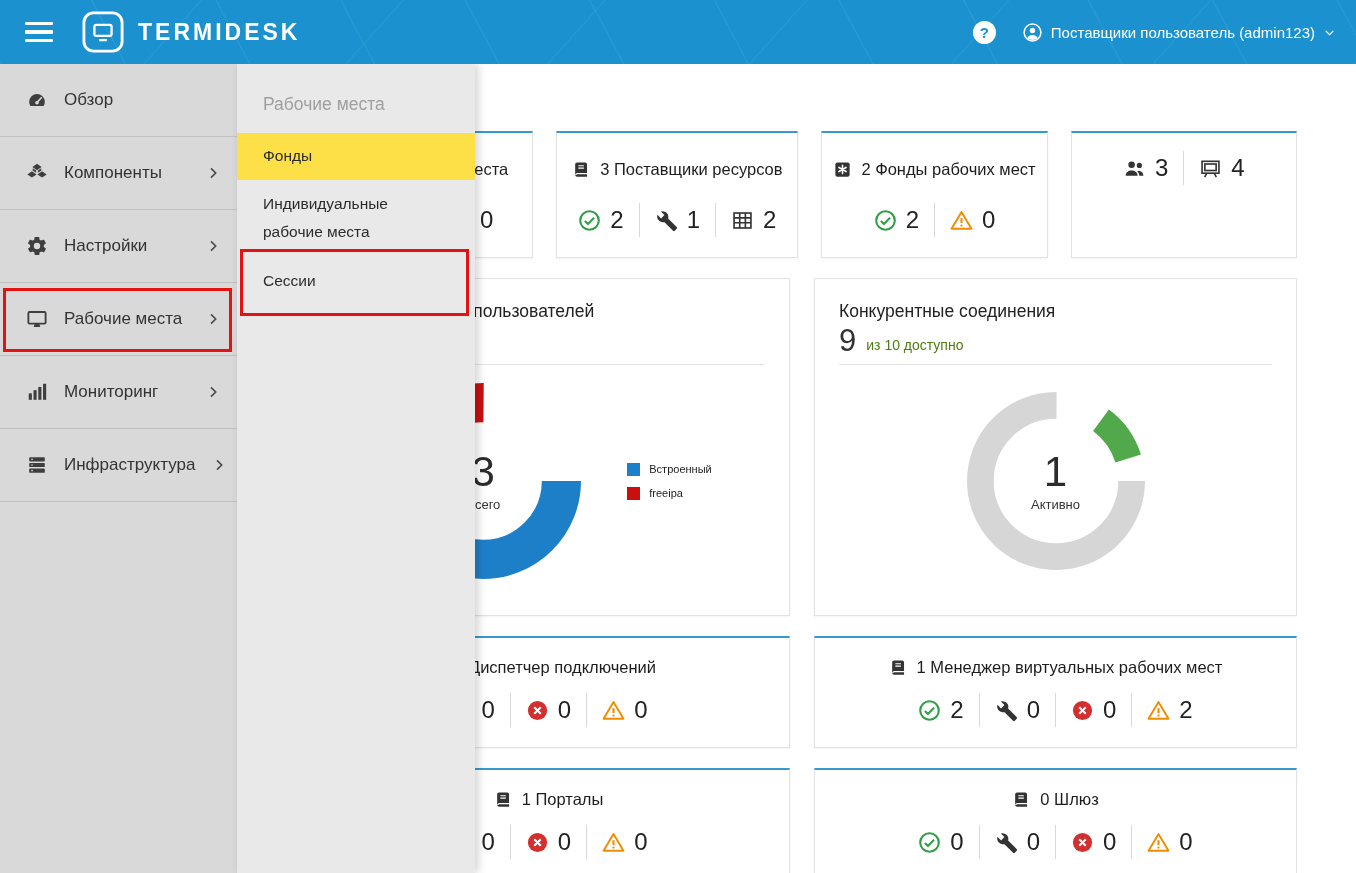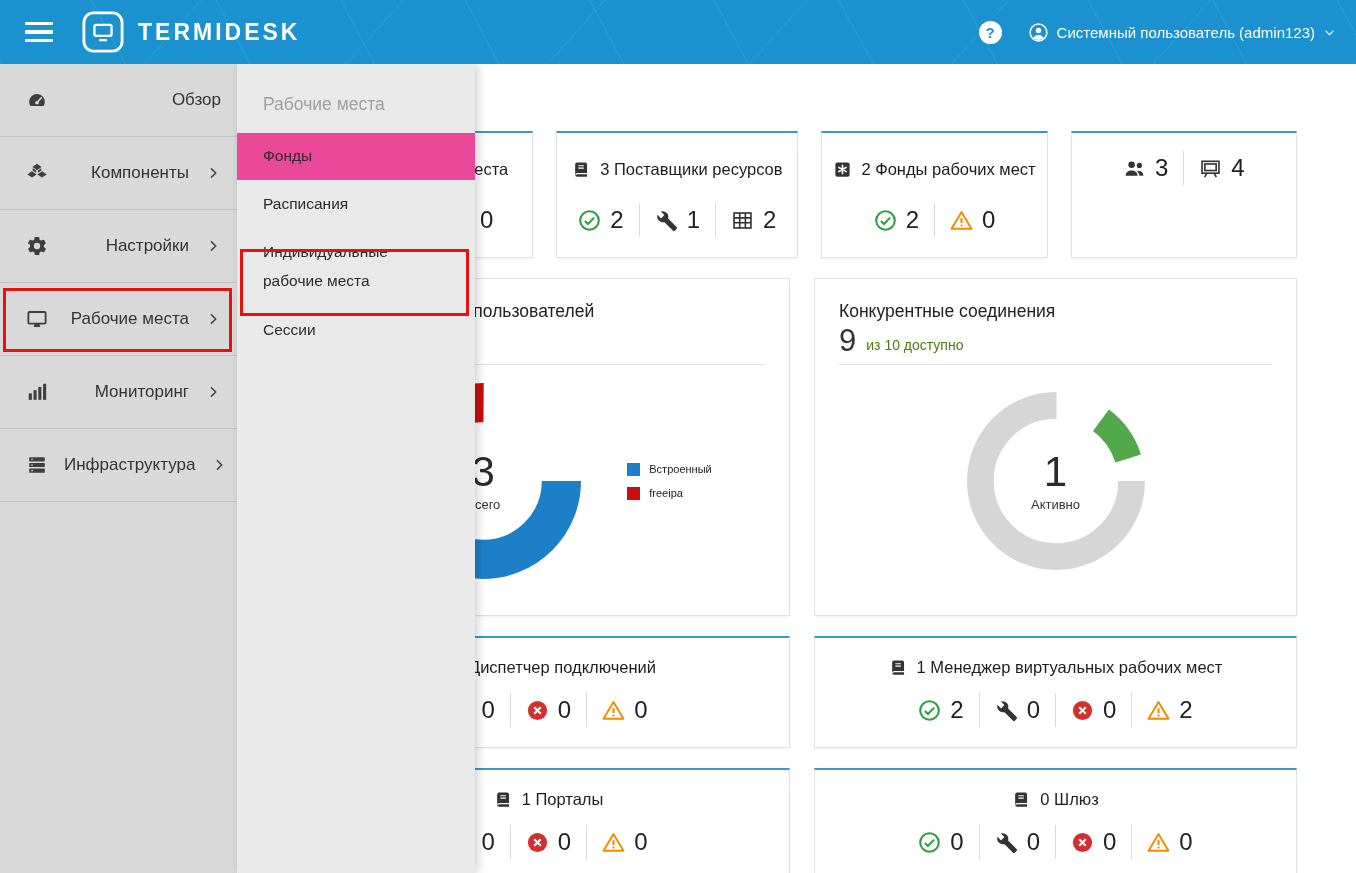--- a/index.html
+++ b/index.html
@@ -22,29 +22,29 @@
   .help-btn { width:23px; height:23px; border-radius:50%; background:#fff; color:#1b92cf; font-weight:700; font-size:15px; display:flex; align-items:center; justify-content:center; cursor:pointer; border:none; margin-right:12px; }
   .user-menu { display:flex; align-items:center; gap:8px; font-size:15px; cursor:pointer; }
   .user-menu .icon svg { display:block; width:21px; height:21px; }
   .caret svg { display:block; width:13px; height:13px; }
 
   
   .sidebar { position:absolute; left:0; top:64px; bottom:0; width:237px; background:#d9d9d9; z-index:10; }
   .side-item { height:73px; display:flex; align-items:center; gap:16px; padding:0 16px 0 26px; border-bottom:1px solid #c2c2c2; font-size:17px; color:#333; cursor:pointer; }
   .side-icon { width:22px; height:22px; color:#3e3e3e; flex:0 0 auto; }
   .side-icon svg { display:block; width:22px; height:22px; }
-  .side-label { flex:1 1 auto;text-align:right; }
+  .side-label { flex:1 1 auto; }
   .chev { width:16px; height:16px; color:#4a4a4a; }
   .chev svg { display:block; width:16px; height:16px; }
 
   
   .flyout { position:absolute; left:237px; top:64px; bottom:0; width:238px; background:#e9e9e9; box-shadow:3px 0 9px rgba(0,0,0,.18); z-index:15; }
   .fly-title { color:#9f9f9f; font-size:17.5px; padding:30px 26px 18px; }
   .fly-item { font-size:15.5px; color:#2c2c2c; padding:10px 40px 10px 26px; line-height:1.85; cursor:pointer; }
-  .fly-item.active { background:#ec4899; padding-top:9px; padding-bottom:9px; }
+  .fly-item.active { background:#fde047; padding-top:9px; padding-bottom:9px; }
 
   
   .main { position:absolute; left:237px; top:64px; right:0; bottom:0; background:#fff; padding:67px 59px 0 70px; z-index:0; }
   .row { display:grid; gap:23px; margin-bottom:20px; }
   .cards4 { grid-template-columns:repeat(4,1fr); }
   .cards2 { grid-template-columns:1fr 1fr; gap:24px; }
   .card { background:#fff; border:1px solid #e2e2e2; border-top:2px solid #3699d2; box-shadow:0 1px 2px rgba(0,0,0,.05); }
   .card.small { height:127px; padding:10px 6px 8px; display:flex; flex-direction:column; }
   .card-title { min-height:52px; display:flex; align-items:center; justify-content:center; gap:9px; font-size:16.5px; color:#1d1d1d; line-height:1.25; text-align:center; }
   .card.service .card-title { min-height:32px; }
@@ -107,21 +107,21 @@
     <div class="top-right">
       <button class="help-btn">?</button>
       <div class="user-menu">
         <span class="icon">
           <svg viewBox="0 0 24 24">
               <circle cx="12" cy="12" r="9.6" fill="none" stroke="#fff" stroke-width="1.7"></circle>
               <circle cx="12" cy="9.7" r="3.1" fill="#fff"></circle>
               <path d="M5.9 18.3a7 7 0 0 1 12.2 0 9.6 9.6 0 0 1-12.2 0z" fill="#fff"></path>
             </svg>
         </span>
-        <span>Системный пользователь (admin123)</span>
+        <span>Поставщики пользователь (admin123)</span>
         <span class="caret">
           <svg viewBox="0 0 24 24" fill="none" stroke="#fff" stroke-width="2.4">
               <path d="M5 9l7 7 7-7"></path>
             </svg>
         </span>
       </div>
     </div>
   </header>
 
   <nav class="sidebar">
@@ -577,21 +577,20 @@
             </span>
           </div>
       </article>
     </section>
 
   </main>
 
   <aside class="flyout">
     <div class="fly-title">Рабочие места</div>
     <div class="fly-item active">Фонды</div>
-    <div class="fly-item">Расписания</div>
     <div class="fly-item">Индивидуальные рабочие места</div>
     <div class="fly-item">Сессии</div>
   </aside>
 
   <div class="anno anno-1"></div>
   <div class="anno anno-2"></div>
 
 </div>
 
 </body></html>

